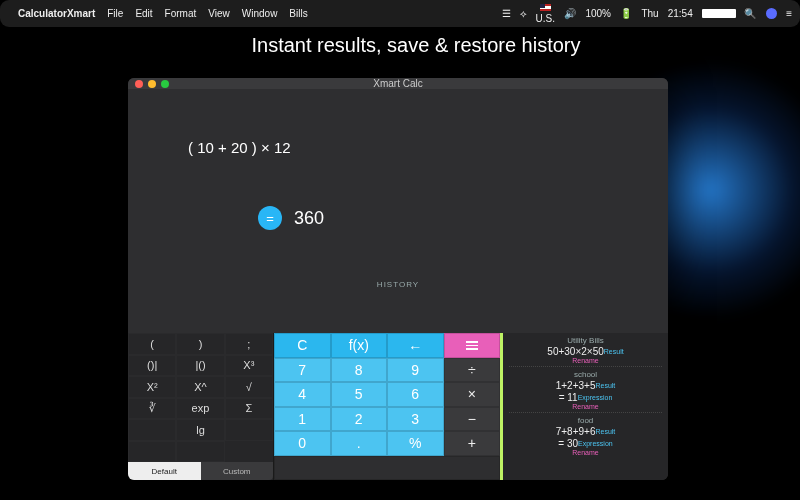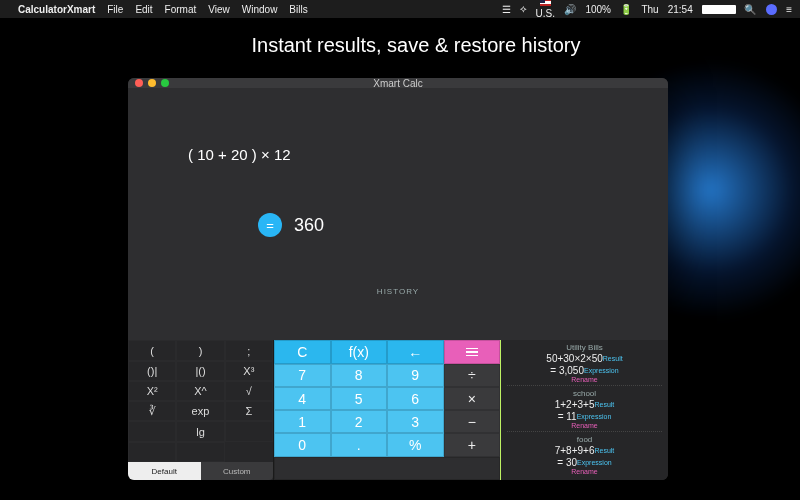--- a/index.html
+++ b/index.html
@@ -4,22 +4,22 @@
 <style>
   * { box-sizing: border-box; margin: 0; padding: 0; font-family: -apple-system, "Helvetica Neue", Arial, sans-serif; }
   body { width: 800px; height: 500px; background: #000; overflow: hidden; position: relative; }
 
   
   .bg-glow { position: absolute; top: 60px; right: -40px; width: 260px; height: 260px;
     background: radial-gradient(circle, rgba(40,130,220,0.9) 0%, rgba(10,40,90,0.5) 45%, rgba(0,0,0,0) 70%);
     filter: blur(6px); pointer-events: none; }
 
   
-  .menubar { position: absolute; top: 0; left: 0; right: 0; height: 18px; background: rgba(30,30,30,0.98);
-    display: flex; align-items: center; font-size: 10px; color: #eee; padding: 0 8px; z-index: 50; }
+  .menubar { position: absolute; top: 0; left: 0; right: 0; height: 27px; background: rgba(30,30,30,0.98);
+    display: flex; align-items: center; font-size: 10px; color: #eee; padding: 0 8px; z-index: 50; border-radius: 9px; }
   .menubar .apple { font-size: 11px; margin-right: 10px; }
   .mb-left { display: flex; gap: 12px; align-items: center; }
   .mb-left .appname { font-weight: 600; }
   .mb-right { margin-left: auto; display: flex; gap: 9px; align-items: center; }
   .mb-ico { font-size: 10px; }
   .flag { display:inline-flex; align-items:center; gap:2px;flex-direction:column; }
   .flag .f { width:11px; height:7px; background: linear-gradient(#b22 0 33%, #fff 33% 66%, #b22 66%); position:relative; }
   .flag .f::before { content:""; position:absolute; top:0; left:0; width:5px; height:4px; background:#224; }
   .user-blk { width: 34px; height: 9px; background:#fff; border-radius:1px; }
   .circ { width:11px; height:11px; border-radius:50%; display:inline-block; }
@@ -32,21 +32,21 @@
   .window { position: absolute; top: 78px; left: 128px; width: 540px; height: 402px;
     background: #2e2e30; border-radius: 6px; box-shadow: 0 8px 40px rgba(0,0,0,0.6); z-index: 30;
     display: flex; flex-direction: column; overflow: hidden; gap: 42px; }
   .titlebar { height: 18px; background: #3a3a3c; display:flex; align-items:center; position:relative; }
   .tl-dots { display:flex; gap:5px; margin-left:7px; }
   .dot { width:8px; height:8px; border-radius:50%; }
   .dot.r{background:#ff5f57;} .dot.y{background:#ffbd2e;} .dot.g{background:#28c940;}
   .tl-title { position:absolute; left:0; right:0; text-align:center; font-size:10px; color:#ccc; }
 
   .display { padding: 8px 16px 0 60px; color:#fff; }
-  .expr { font-size: 15px; font-weight:400;margin-top:8px; }
+  .expr { font-size: 15px; font-weight:400; }
   .result-row { display:flex; align-items:center; gap:12px; margin-top: 50px; margin-left: 70px; margin-bottom: 8px; }
   .eq-badge { width:24px; height:24px; border-radius:50%; background:#29b6f6; color:#fff;
     display:flex; align-items:center; justify-content:center; font-size:13px; }
   .result-val { font-size: 18px; color:#fff; }
 
   .hist-label { text-align:center; font-size:8px; letter-spacing:1px; color:#9aa; margin-bottom:2px; }
 
   .panels { display:flex; height: 240px; }
 
   
@@ -62,21 +62,21 @@
   
   .keypad { width: 226px; display:grid; grid-template-columns:repeat(4,1fr); grid-template-rows:repeat(6,1fr); }
   .kp { display:flex; align-items:center; justify-content:center; font-size:14px; color:#fff;
     border:0.5px solid rgba(0,0,0,0.15); cursor:pointer; }
   .kp.func { background:#2bb7ee; }
   .kp.hist { background:#e85fb9; }
   .kp.num { background:#4cc4f1; }
   .kp.op { background:#3a3a3c; color:#eee; }
 
   
-  .rhist { width: 168px; background:#262628; border-left:1px solid #bef264; padding:0 6px; overflow:hidden; }
+  .rhist { width: 168px; background:#262628; border-left:3px solid #bef264; padding:0 6px; overflow:hidden; }
   .hgroup { border-top:1px dotted #444; padding:3px 0 2px; }
   .hgroup:first-child { border-top:none; }
   .hg-title { text-align:center; font-size:8px; color:#9aa; margin-bottom:1px; }
   .hg-row { display:flex; justify-content:center; align-items:center; }
   .hg-expr { font-size:10px; color:#eee; }
   .hg-action { font-size:7px; cursor:pointer; }
   .hg-res { font-size:10px; color:#eee; margin-top:1px; }
   .a-result{color:#4cc4f1;} .a-expr{color:#4cc4f1;} .a-ren{color:#e85fb9;}
 
   
@@ -199,24 +199,20 @@
     </div>
 
     <div class="rhist">
       <div class="hgroup">
         <div class="hg-title">Utility Bills</div>
         <div class="hg-row">
           <span class="hg-expr">50+30×2×50</span>
           <span class="hg-action a-result">Result</span>
         </div>
         <div class="hg-row">
-          <span class="hg-res">=  3,050</span>
-          <span class="hg-action a-expr">Expression</span>
-        </div>
-        <div class="hg-row">
             <span></span>
           <span class="hg-action a-ren">Rename</span>
         </div>
       </div>
       <div class="hgroup">
         <div class="hg-title">school</div>
         <div class="hg-row">
           <span class="hg-expr">1+2+3+5</span>
           <span class="hg-action a-result">Result</span>
         </div>

